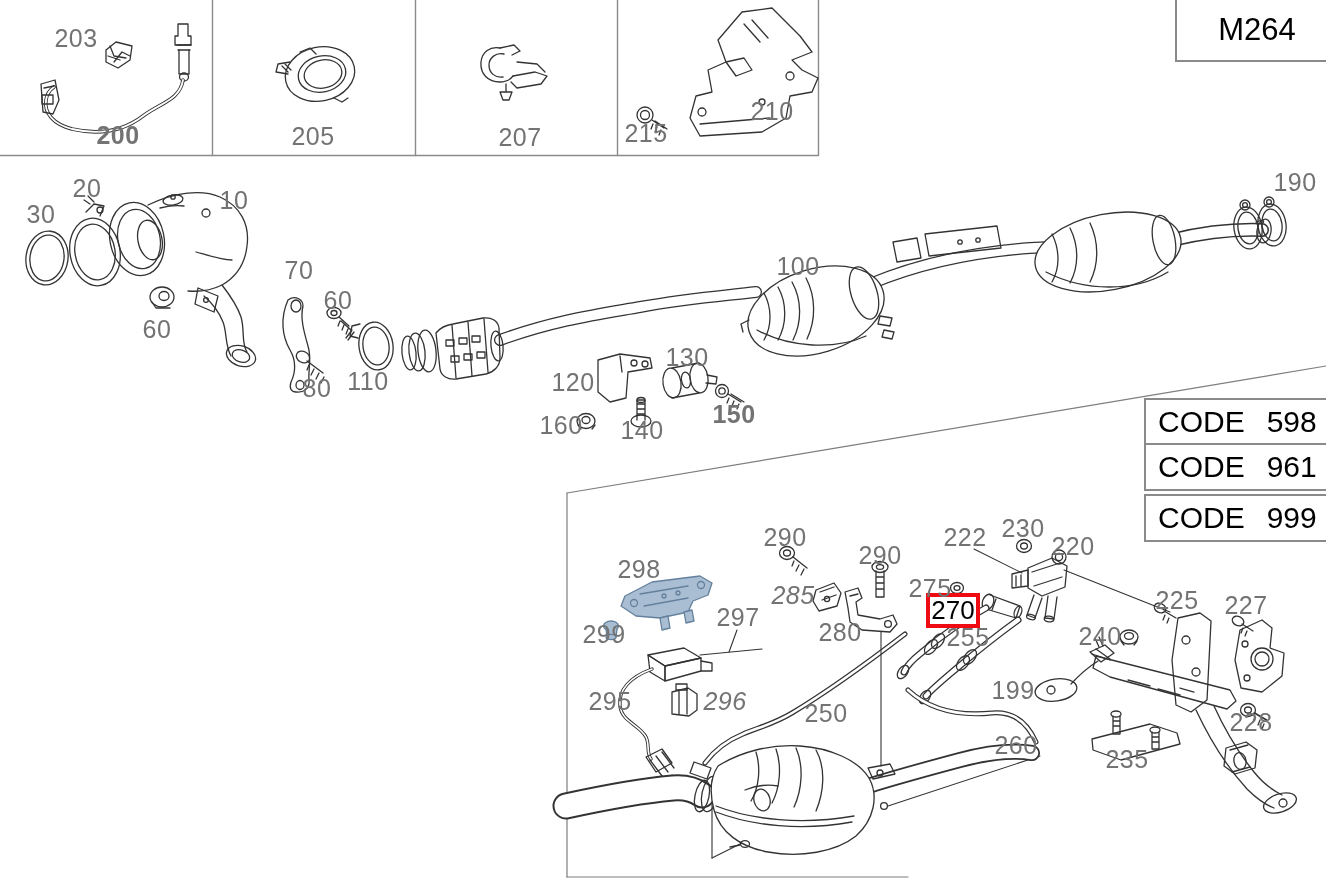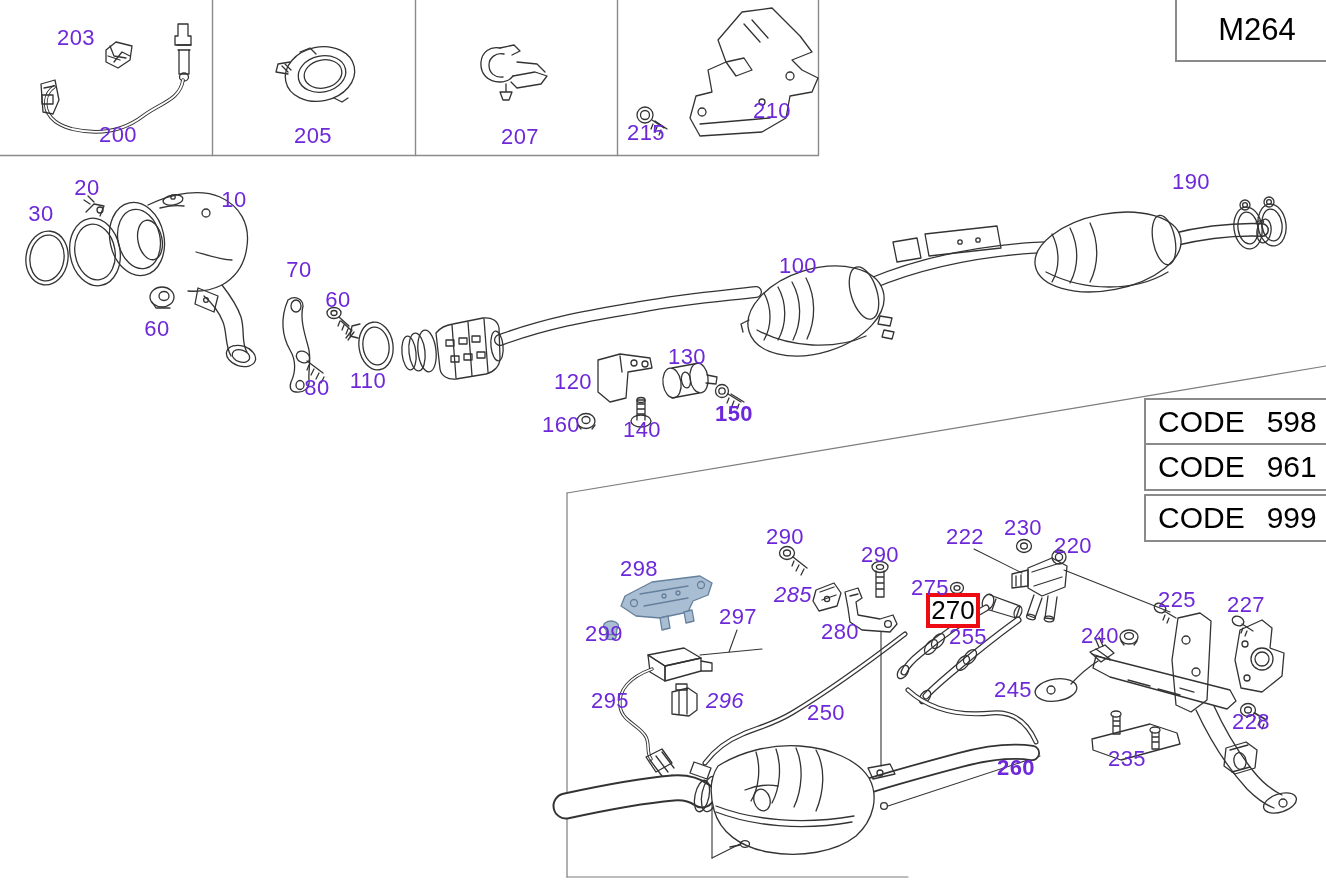--- a/index.html
+++ b/index.html
@@ -1,20 +1,20 @@
 <!DOCTYPE html>
 <html><head>
 <meta charset="utf-8">
 <style>
   html,body{margin:0;padding:0;background:#fff;}
   .stage{position:relative;width:1326px;height:881px;background:#fff;overflow:hidden;
          font-family:"Liberation Sans", sans-serif;color:#000;}
   .stage svg{position:absolute;left:0;top:0;}
-  .part-label{position:absolute;transform:translate(-50%,-50%);font-size:22px;
-              letter-spacing:.5px;white-space:nowrap;color:#6d28d9;}
+  .part-label{position:absolute;transform:translate(-50%,-50%);font-size:25px;
+              letter-spacing:.5px;white-space:nowrap;color:#737373;}
   .engine-box{position:absolute;left:1175px;top:-2px;width:160px;height:60px;
               border:2px solid #8a8a8a;display:flex;align-items:center;justify-content:center;
               font-size:31px;background:#fff;}
   .code-box{position:absolute;left:1144px;width:190px;height:44px;border:2px solid #8a8a8a;
             background:#fff;display:flex;align-items:center;gap:22px;padding-left:12px;
             font-size:30px;}
   .code-b1{top:398px;} .code-b2{top:443px;} .code-b3{top:494px;}
   .highlight-box{position:absolute;left:926px;top:593px;width:46px;height:27px;
                  border:4px solid #ee0b12;background:#fff;display:flex;align-items:center;
                  justify-content:center;font-size:26px;}
@@ -489,57 +489,57 @@
     <span>CODE</span>
     <span>999</span>
   </div>
 
   <div class="highlight-box">
     <span>270</span>
   </div>
 
   <div id="labels">
       <div class="part-label" style="left: 76px; top: 38px;">203</div>
-      <div class="part-label" style="left: 118px; top: 135px;">200</div>
+      <div class="part-label" style="left: 118px; top: 135px; font-weight: bold;">200</div>
       <div class="part-label" style="left: 313px; top: 136px;">205</div>
       <div class="part-label" style="left: 520px; top: 137px;">207</div>
       <div class="part-label" style="left: 646px; top: 101px; margin-top: 32px;">215</div>
       <div class="part-label" style="left: 772px; top: 111px;">210</div>
       <div class="part-label" style="left: 41px; top: 214px;">30</div>
       <div class="part-label" style="left: 87px; top: 188px;">20</div>
       <div class="part-label" style="left: 234px; top: 200px;">10</div>
       <div class="part-label" style="left: 157px; top: 329px;">60</div>
       <div class="part-label" style="left: 299px; top: 270px;">70</div>
       <div class="part-label" style="left: 338px; top: 300px;">60</div>
       <div class="part-label" style="left: 317px; top: 388px;">80</div>
       <div class="part-label" style="left: 368px; top: 381px;">110</div>
       <div class="part-label" style="left: 798px; top: 266px;">100</div>
       <div class="part-label" style="left: 573px; top: 382px; text-align: center;">120</div>
       <div class="part-label" style="left: 561px; top: 425px;">160</div>
       <div class="part-label" style="left: 642px; top: 430px;">140</div>
       <div class="part-label" style="left: 687px; top: 357px;">130</div>
       <div class="part-label" style="left: 734px; top: 414px; font-weight: bold;">150</div>
-      <div class="part-label" style="left: 1191px; top: 182px;">190</div>
+      <div class="part-label" style="left: 1295px; top: 182px;">190</div>
       <div class="part-label" style="left: 639px; top: 561px; margin-top: 8px;">298</div>
       <div class="part-label" style="left: 604px; top: 634px;">299</div>
       <div class="part-label" style="left: 610px; top: 701px;">295</div>
       <div class="part-label" style="left: 725px; top: 701px; font-style: italic;">296</div>
       <div class="part-label" style="left: 738px; top: 617px;">297</div>
       <div class="part-label" style="left: 785px; top: 537px;">290</div>
       <div class="part-label" style="left: 880px; top: 555px;">290</div>
       <div class="part-label" style="left: 793px; top: 595px; font-style: italic;">285</div>
       <div class="part-label" style="left: 840px; top: 632px;">280</div>
       <div class="part-label" style="left: 826px; top: 713px;">250</div>
       <div class="part-label" style="left: 965px; top: 537px;">222</div>
       <div class="part-label" style="left: 1023px; top: 528px;">230</div>
       <div class="part-label" style="left: 1073px; top: 546px;">220</div>
       <div class="part-label" style="left: 930px; top: 588px;">275</div>
       <div class="part-label" style="left: 968px; top: 637px;">255</div>
-      <div class="part-label" style="left: 1013px; top: 690px;">245</div>
-      <div class="part-label" style="left: 1016px; top: 768px; font-weight: bold;">260</div>
+      <div class="part-label" style="left: 1013px; top: 690px;">199</div>
+      <div class="part-label" style="left: 1016px; top: 745px;">260</div>
       <div class="part-label" style="left: 1100px; top: 636px;">240</div>
       <div class="part-label" style="left: 1177px; top: 600px;">225</div>
       <div class="part-label" style="left: 1246px; top: 605px;">227</div>
       <div class="part-label" style="left: 1251px; top: 722px;">228</div>
       <div class="part-label" style="left: 1127px; top: 759px;">235</div>
     </div>
 
 </div>
 
 </body></html>

